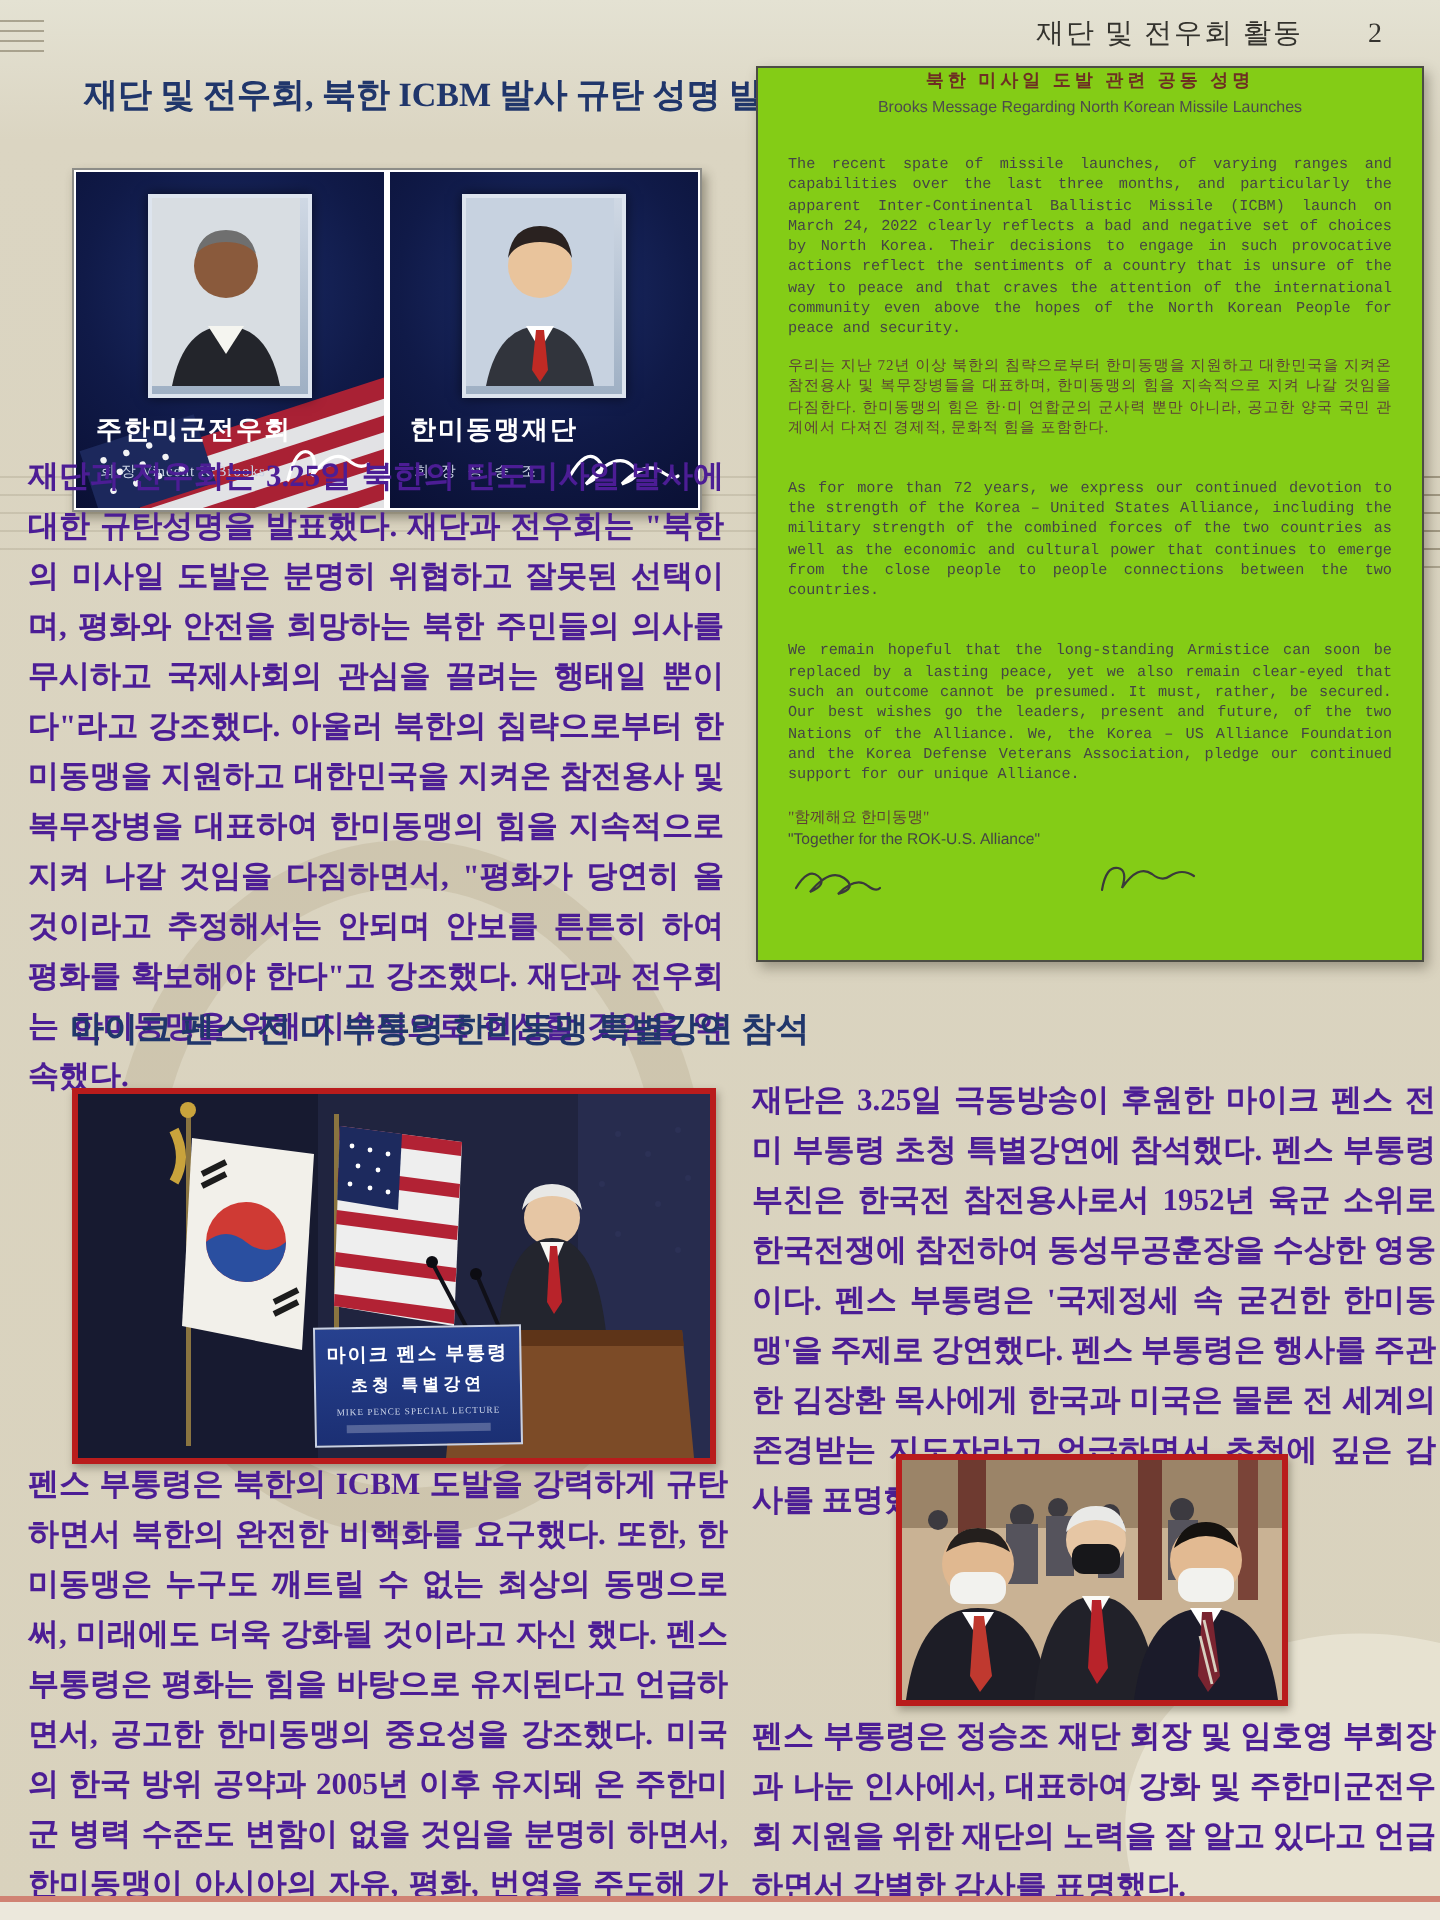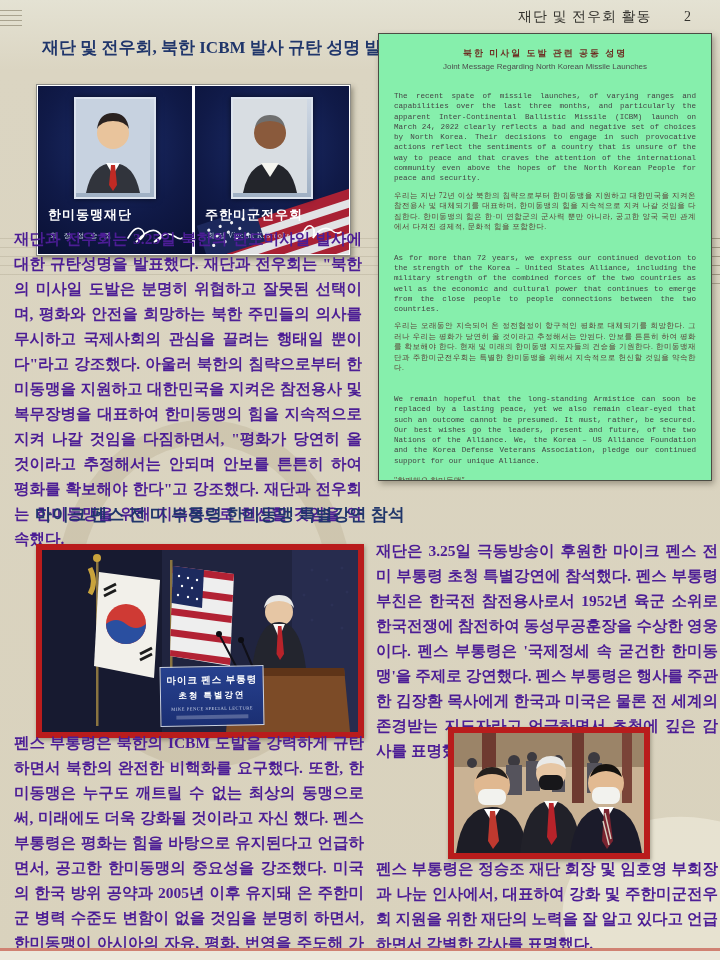--- a/index.html
+++ b/index.html
@@ -37,34 +37,34 @@
     border:1px solid #8d8d88;box-shadow:2px 3px 5px rgba(60,55,40,.45);display:flex;gap:3px;padding:1px;box-sizing:border-box;}
   .panel{position:relative;flex:1;overflow:hidden;
     background:radial-gradient(circle at 50% 35%, #1d2e6b 0%, #101a48 55%, #0a1034 100%);}
   .pframe{position:absolute;left:50%;transform:translateX(-50%);top:11px;width:78px;height:98px;
     background:linear-gradient(180deg,#cfd8e4,#9fb0c4);border:2px solid #dde4ee;box-shadow:0 0 6px rgba(0,0,0,.6);}
   .cap-org{position:absolute;left:10px;bottom:30px;color:#fff;font-weight:bold;font-size:13px;letter-spacing:1px;}
   .cap-role{position:absolute;left:12px;bottom:13px;color:#c9d2e4;font-size:7.5px;letter-spacing:2px;}
   .sig-white{position:absolute;right:4px;bottom:8px;}
 
   
-  .letter{left:378px;top:33px;width:334px;height:448px;background:#86efac;
+  .letter{left:378px;top:33px;width:334px;height:448px;background:#84cc16;
     border:1px solid #4c4c44;box-shadow:2px 3px 6px rgba(60,55,40,.4);
-    padding:13px 15px;box-sizing:border-box;overflow:hidden;}
+    padding:0 15px;box-sizing:border-box;overflow:hidden;}
   .lt-ko{color:#6d2f23;font-weight:bold;font-size:9px;text-align:center;letter-spacing:2px;}
   .lt-en{color:#4c4c4c;font-family:"Liberation Sans",sans-serif;font-size:8px;text-align:center;margin-top:2px;}
   .lp-k{color:#5c4136;font-size:7.5px;line-height:10.5px;text-align:justify;margin-top:7px;letter-spacing:.5px;}
   .lp-e{color:#454545;font-family:Liberation Mono, monospace;font-size:7.6px;line-height:10.3px;text-align:justify;margin-top:20px;}
   .slogan{margin-top:9px;color:#5c4136;font-size:7.8px;line-height:11px;}
   .slogan .en{color:#454545;font-family:"Liberation Sans",sans-serif;}
   .sigrow{display:flex;margin-top:6px;}
   .sigcol{position:relative;width:50%;}
 
   
-  .photo-frame{border:6px solid #b91c1c;box-shadow:1px 2px 4px rgba(60,55,40,.4);overflow:hidden;background:#20243f;}
+  .photo-frame{border:3px solid #b91c1c;box-shadow:1px 2px 4px rgba(60,55,40,.4);overflow:hidden;background:#20243f;}
 
   
   .signboard{position:absolute;left:118px;top:116px;width:102px;height:58px;
     background:linear-gradient(180deg,#27418f,#1b2f73);border:1px solid #c8d0e2;
     color:#fff;text-align:center;transform:rotate(-1deg);}
   .signboard .l1{font-weight:bold;font-size:9.5px;margin-top:7px;letter-spacing:1px;}
   .signboard .l2{font-weight:bold;font-size:8.5px;margin-top:3px;letter-spacing:2px;}
   .signboard .l3{font-size:4.6px;margin-top:4px;letter-spacing:.5px;color:#cdd6ea;}
   .signboard .l4{margin:4px auto 0;width:70%;height:4px;background:rgba(255,255,255,.25);}
 </style>
@@ -78,37 +78,20 @@
 <div class="abs watermark-swoosh"></div>
 
 <div class="abs page-header">
   <span>재단 및 전우회 활동</span>
   <span class="num">2</span>
 </div>
 
 <div class="abs sec-title" style="left:42px;top:36px;">재단 및 전우회, 북한 ICBM 발사 규탄 성명 발표</div>
 
 <div class="abs montage">
-  <div class="panel">
-    <div class="pframe">
-      <svg width="74" height="94" viewBox="0 0 74 94">
-        <rect width="74" height="94" fill="#c7d2e0"></rect>
-        <circle cx="37" cy="34" r="16" fill="#e9c49c"></circle>
-        <path d="M21 30 q2 -16 16 -16 q14 0 16 16 q-4 -8 -16 -8 q-12 0 -16 8Z" fill="#2a2220"></path>
-        <path d="M10 94 q6 -30 27 -30 q21 0 27 30Z" fill="#31343c"></path>
-        <path d="M30 64 h14 l-7 12Z" fill="#fff"></path>
-        <path d="M35 66 h4 l2 20 -4 6 -4 -6Z" fill="#c02a24"></path>
-      </svg>
-    </div>
-    <div class="cap-org">한미동맹재단</div>
-    <div class="cap-role">회 장   정 승 조</div>
-    <svg class="sig-white" width="64" height="26" viewBox="0 0 64 26">
-      <path d="M4 18 q8 -14 14 -8 t-6 12 q14 -16 22 -10 t-4 10 q12 -12 20 -6 q6 4 8 2" stroke="#fff" stroke-width="1.6" fill="none" stroke-linecap="round"></path>
-    </svg>
-  </div>
   <div class="panel">
     <svg style="position:absolute;right:0;bottom:0;" width="156" height="92" viewBox="0 0 156 92">
       <g transform="rotate(-18 156 92)" opacity="0.95">
         <rect x="40" y="30" width="150" height="80" fill="#b22234"></rect>
         <rect x="40" y="40" width="150" height="8" fill="#eee"></rect>
         <rect x="40" y="56" width="150" height="8" fill="#eee"></rect>
         <rect x="40" y="72" width="150" height="8" fill="#eee"></rect>
         <rect x="40" y="88" width="150" height="8" fill="#eee"></rect>
         <rect x="20" y="18" width="60" height="36" fill="#1d2a5e"></rect>
         <g fill="#fff">
@@ -134,31 +117,47 @@
         <path d="M10 94 q6 -30 27 -30 q21 0 27 30Z" fill="#23252b"></path>
         <path d="M28 64 h18 l-9 14Z" fill="#f5f5f0"></path>
       </svg>
     </div>
     <div class="cap-org">주한미군전우회</div>
     <div class="cap-role" style="letter-spacing:.5px;">회 장  Vincent K.Brooks</div>
     <svg class="sig-white" width="50" height="26" viewBox="0 0 50 26">
       <path d="M6 20 q4 -16 10 -14 q5 2 2 12 q10 -14 18 -8 q6 5 10 2" stroke="#fff" stroke-width="1.6" fill="none" stroke-linecap="round"></path>
     </svg>
   </div>
+  <div class="panel">
+    <div class="pframe">
+      <svg width="74" height="94" viewBox="0 0 74 94">
+        <rect width="74" height="94" fill="#c7d2e0"></rect>
+        <circle cx="37" cy="34" r="16" fill="#e9c49c"></circle>
+        <path d="M21 30 q2 -16 16 -16 q14 0 16 16 q-4 -8 -16 -8 q-12 0 -16 8Z" fill="#2a2220"></path>
+        <path d="M10 94 q6 -30 27 -30 q21 0 27 30Z" fill="#31343c"></path>
+        <path d="M30 64 h14 l-7 12Z" fill="#fff"></path>
+        <path d="M35 66 h4 l2 20 -4 6 -4 -6Z" fill="#c02a24"></path>
+      </svg>
+    </div>
+    <div class="cap-org">한미동맹재단</div>
+    <div class="cap-role">회 장   정 승 조</div>
+    <svg class="sig-white" width="64" height="26" viewBox="0 0 64 26">
+      <path d="M4 18 q8 -14 14 -8 t-6 12 q14 -16 22 -10 t-4 10 q12 -12 20 -6 q6 4 8 2" stroke="#fff" stroke-width="1.6" fill="none" stroke-linecap="round"></path>
+    </svg>
+  </div>
 </div>
 
 <div class="abs body-para" style="left:14px;top:226px;width:348px;">재단과 전우회는 3.25일 북한의 탄도미사일 발사에 대한 규탄성명을 발표했다. 재단과 전우회는 "북한의 미사일 도발은 분명히 위협하고 잘못된 선택이며, 평화와 안전을 희망하는 북한 주민들의 의사를 무시하고 국제사회의 관심을 끌려는 행태일 뿐이다"라고 강조했다. 아울러 북한의 침략으로부터 한미동맹을 지원하고 대한민국을 지켜온 참전용사 및 복무장병을 대표하여 한미동맹의 힘을 지속적으로 지켜 나갈 것임을 다짐하면서, "평화가 당연히 올 것이라고 추정해서는 안되며 안보를 튼튼히 하여 평화를 확보해야 한다"고 강조했다. 재단과 전우회는 한미동맹을 위해 지속적으로 헌신할 것임을 약속했다.</div>
 
 <div class="abs letter">
   <div class="lt-ko">북한 미사일 도발 관련 공동 성명</div>
-  <div class="lt-en">Joint Message Regarding North Korean Missile Launches</div>
+  <div class="lt-en">Brooks Message Regarding North Korean Missile Launches</div>
   <div class="lp-e">The recent spate of missile launches, of varying ranges and capabilities over the last three months, and particularly the apparent Inter-Continental Ballistic Missile (ICBM) launch on March 24, 2022 clearly reflects a bad and negative set of choices by North Korea.  Their decisions to engage in such provocative actions reflect the sentiments of a country that is unsure of the way to peace and that craves the attention of the international community even above the hopes of the North Korean People for peace and security.</div>
-  <div class="lp-k">우리는 지난 72년 이상 북한의 침략으로부터 한미동맹을 지원하고 대한민국을 지켜온 참전용사 및 대체되기를 대표하며, 한미동맹의 힘을 지속적으로 지켜 나갈 것임을 다짐한다. 한미동맹의 힘은 한·미 연합군의 군사력 뿐만 아니라, 공고한 양국 국민 관계에서 다져진 경제적, 문화적 힘을 포함한다.</div>
+  <div class="lp-k">우리는 지난 72년 이상 북한의 침략으로부터 한미동맹을 지원하고 대한민국을 지켜온 참전용사 및 복무장병들을 대표하며, 한미동맹의 힘을 지속적으로 지켜 나갈 것임을 다짐한다. 한미동맹의 힘은 한·미 연합군의 군사력 뿐만 아니라, 공고한 양국 국민 관계에서 다져진 경제적, 문화적 힘을 포함한다.</div>
   <div class="lp-e">As for more than 72 years, we express our continued devotion to the strength of the Korea – United States Alliance, including the military strength of the combined forces of the two countries as well as the economic and cultural power that continues to emerge from the close people to people connections between the two countries.</div>
-  <div class="lp-k">우리는 오래동안 지속되어 온 정전협정이 항구적인 평화로 대체되기를 희망한다. 그러나 우리는 평화가 당연히 올 것이라고 추정해서는 안된다. 안보를 튼튼히 하여 평화를 확보해야 한다. 현재 및 미래의 한미동맹 지도자들의 건승을 기원한다. 한미동맹재단과 주한미군전우회는 특별한 한미동맹을 위해서 지속적으로 헌신할 것임을 약속한다.</div>
   <div class="lp-e">We remain hopeful that the long-standing Armistice can soon be replaced by a lasting peace, yet we also remain clear-eyed that such an outcome cannot be presumed.  It must, rather, be secured.  Our best wishes go the leaders, present and future, of the two Nations of the Alliance.  We, the Korea – US Alliance Foundation and the Korea Defense Veterans Association, pledge our continued support for our unique Alliance.</div>
   <div class="slogan">
     <div>"함께해요 한미동맹"</div>
     <div class="en">"Together for the ROK-U.S. Alliance"</div>
   </div>
   <div class="sigrow">
     <div class="sigcol">
       <svg width="58" height="18" viewBox="0 0 58 18">
         <path d="M4 13 q6 -10 11 -6 t-4 8 q10 -12 17 -7 t-3 8 q9 -9 15 -4 q4 3 6 1" stroke="#3a3a3a" stroke-width="1.1" fill="none" stroke-linecap="round"></path>
       </svg>

